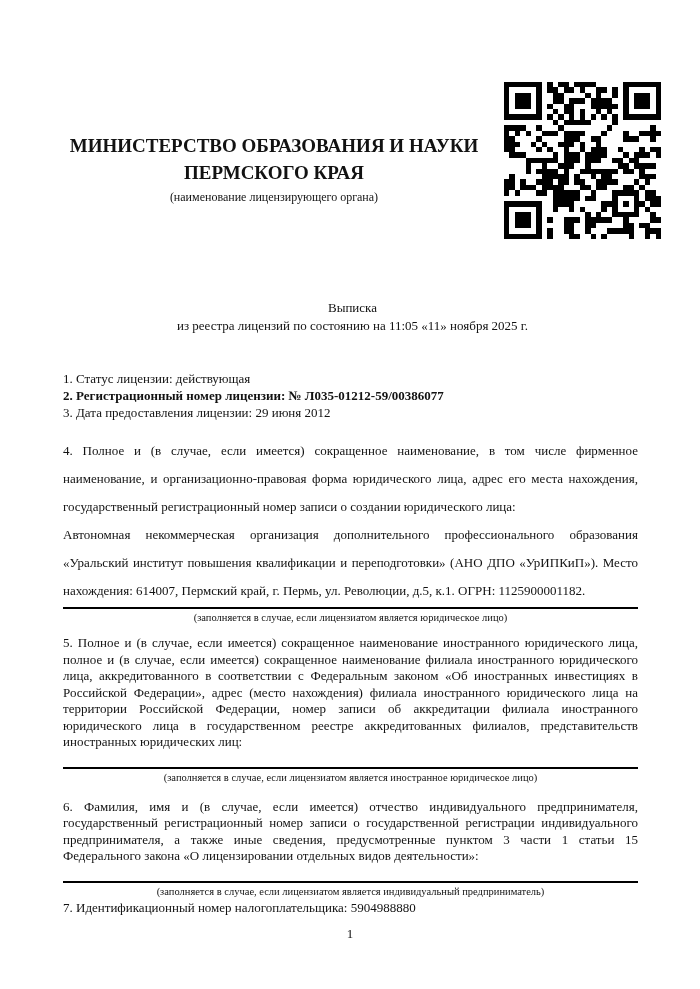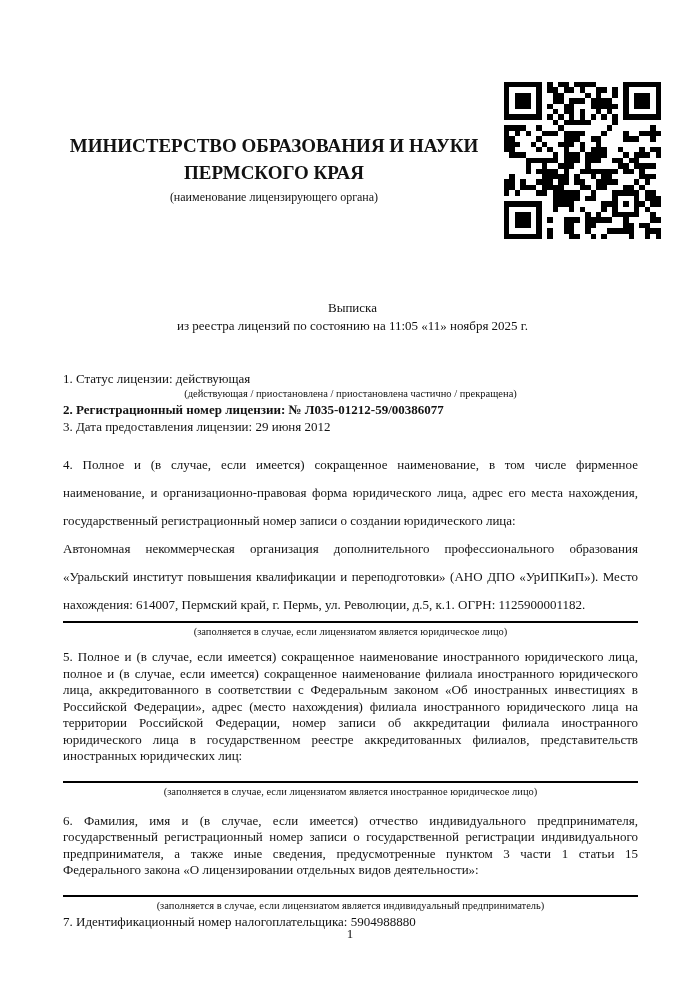--- a/index.html
+++ b/index.html
@@ -526,21 +526,20 @@
   </div>
 
   <div class="doc-title">
     <div>Выписка</div>
     <div>из реестра лицензий по состоянию на 11:05 «11» ноября 2025 г.</div>
   </div>
 
   <div class="content">
 
     <p class="line">1. Статус лицензии: действующая</p>
-    <p class="caption">(действующая / приостановлена / приостановлена частично / прекращена)</p>
 
     <p class="line mt-lg">2. Регистрационный номер лицензии: № Л035-01212-59/00386077</p>
 
     <p class="line mt-md">3. Дата предоставления лицензии: 29 июня 2012</p>
 
     <div class="mt-md">
       <p class="para lh20">4. Полное и (в случае, если имеется) сокращенное наименование, в том числе фирменное наименование, и организационно-правовая форма юридического лица, адрес его места нахождения, государственный регистрационный номер записи о создании юридического лица:</p>
       <p class="para lh20">Автономная некоммерческая организация дополнительного профессионального образования «Уральский институт повышения квалификации и переподготовки» (АНО ДПО «УрИПКиП»). Место нахождения: 614007, Пермский край, г. Пермь, ул. Революции, д.5, к.1. ОГРН: 1125900001182.</p>
       <div class="rule"></div>
       <p class="caption">(заполняется в случае, если лицензиатом является юридическое лицо)</p>

